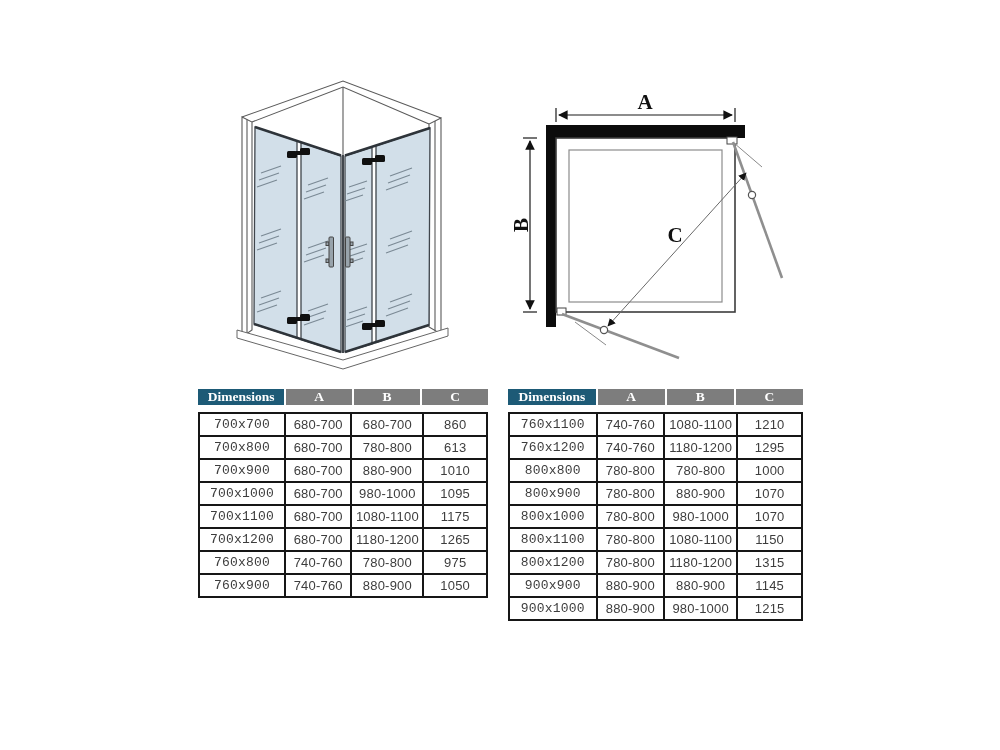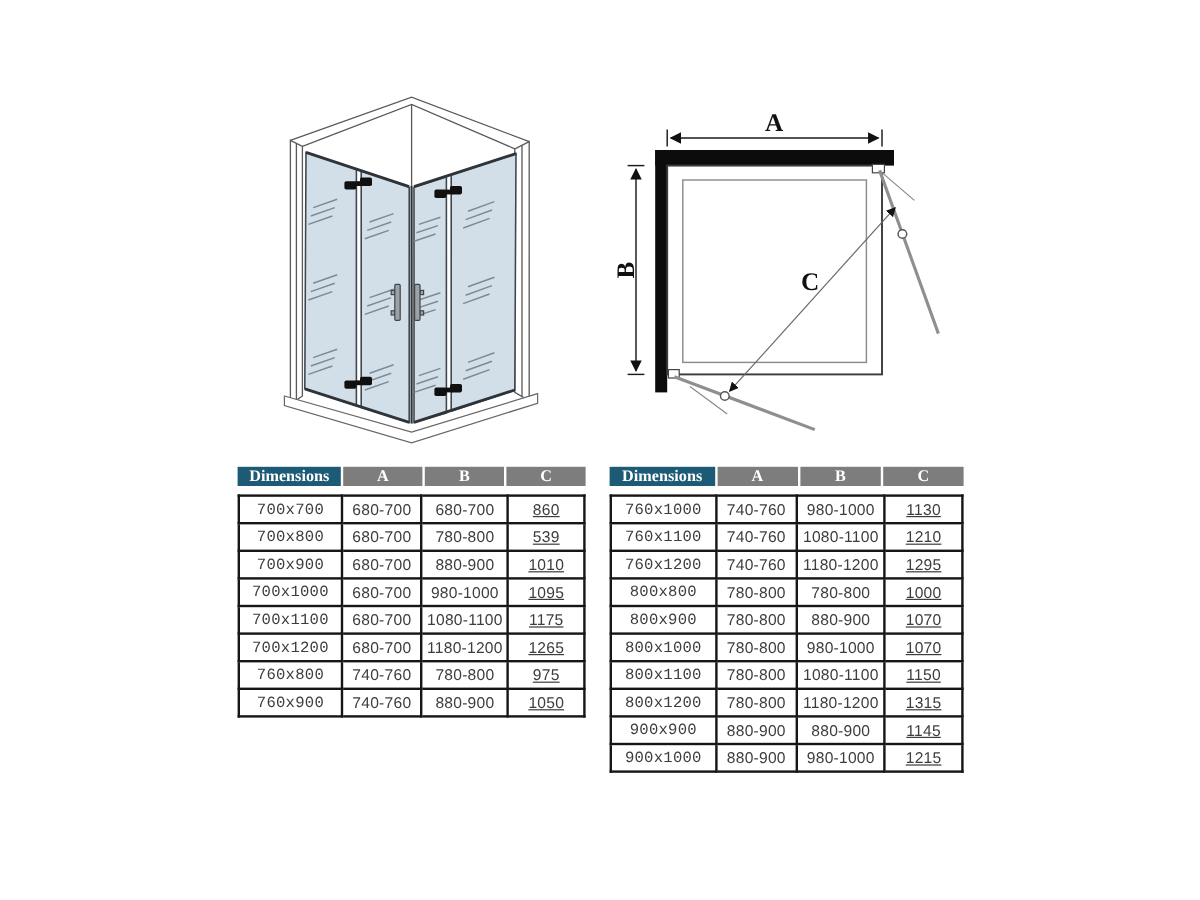--- a/index.html
+++ b/index.html
@@ -17,21 +17,21 @@
   .hcell{color:#fff;font-family:"Liberation Serif",serif;font-weight:bold;font-size:13.5px;
          text-align:center;height:16px;line-height:16px;background:#7d7d7d;flex:1 1 23%;}
   .hcell.dim{background:#1d5a76;flex:1.32 1 30%;}
 
   table.tbody-grid{width:100%;border-collapse:collapse;table-layout:fixed;}
   .tbody-grid td{border:2px solid #161616;height:21px;padding:0;text-align:center;
                  vertical-align:middle;font-size:13px;color:#3d3d3d;letter-spacing:.2px;}
   .tbody-grid td:nth-child(1){width:30%;font-family:Liberation Mono, monospace;}
   .tbody-grid td:nth-child(2){width:23%;}
   .tbody-grid td:nth-child(3){width:25%;}
-  .tbody-grid td:nth-child(4){width:22%;text-decoration:underline;}
+  .tbody-grid td:nth-child(4){width:22%;}
 
   .dimlabel{font-family:"Liberation Serif",serif;font-weight:bold;font-size:21px;fill:#101010;}
 </style>
 </head>
 <body>
 
 <div class="canvas">
 
   <svg id="iso-diagram" width="300" height="312" viewBox="0 0 300 312">
 
@@ -166,21 +166,21 @@
           <tr>
             <td>700x700</td>
             <td>680-700</td>
             <td>680-700</td>
             <td>860</td>
           </tr>
           <tr>
             <td>700x800</td>
             <td>680-700</td>
             <td>780-800</td>
-            <td>539</td>
+            <td>613</td>
           </tr>
           <tr>
             <td>700x900</td>
             <td>680-700</td>
             <td>880-900</td>
             <td>1010</td>
           </tr>
           <tr>
             <td>700x1000</td>
             <td>680-700</td>
@@ -217,26 +217,20 @@
   <div class="sizetable" id="table-right">
       <div class="head">
         <div class="hcell dim">Dimensions</div>
         <div class="hcell">A</div>
         <div class="hcell">B</div>
         <div class="hcell">C</div>
       </div>
       <table class="tbody-grid">
         <tbody>
           <tr>
-            <td>760x1000</td>
-            <td>740-760</td>
-            <td>980-1000</td>
-            <td>1130</td>
-          </tr>
-          <tr>
             <td>760x1100</td>
             <td>740-760</td>
             <td>1080-1100</td>
             <td>1210</td>
           </tr>
           <tr>
             <td>760x1200</td>
             <td>740-760</td>
             <td>1180-1200</td>
             <td>1295</td>

